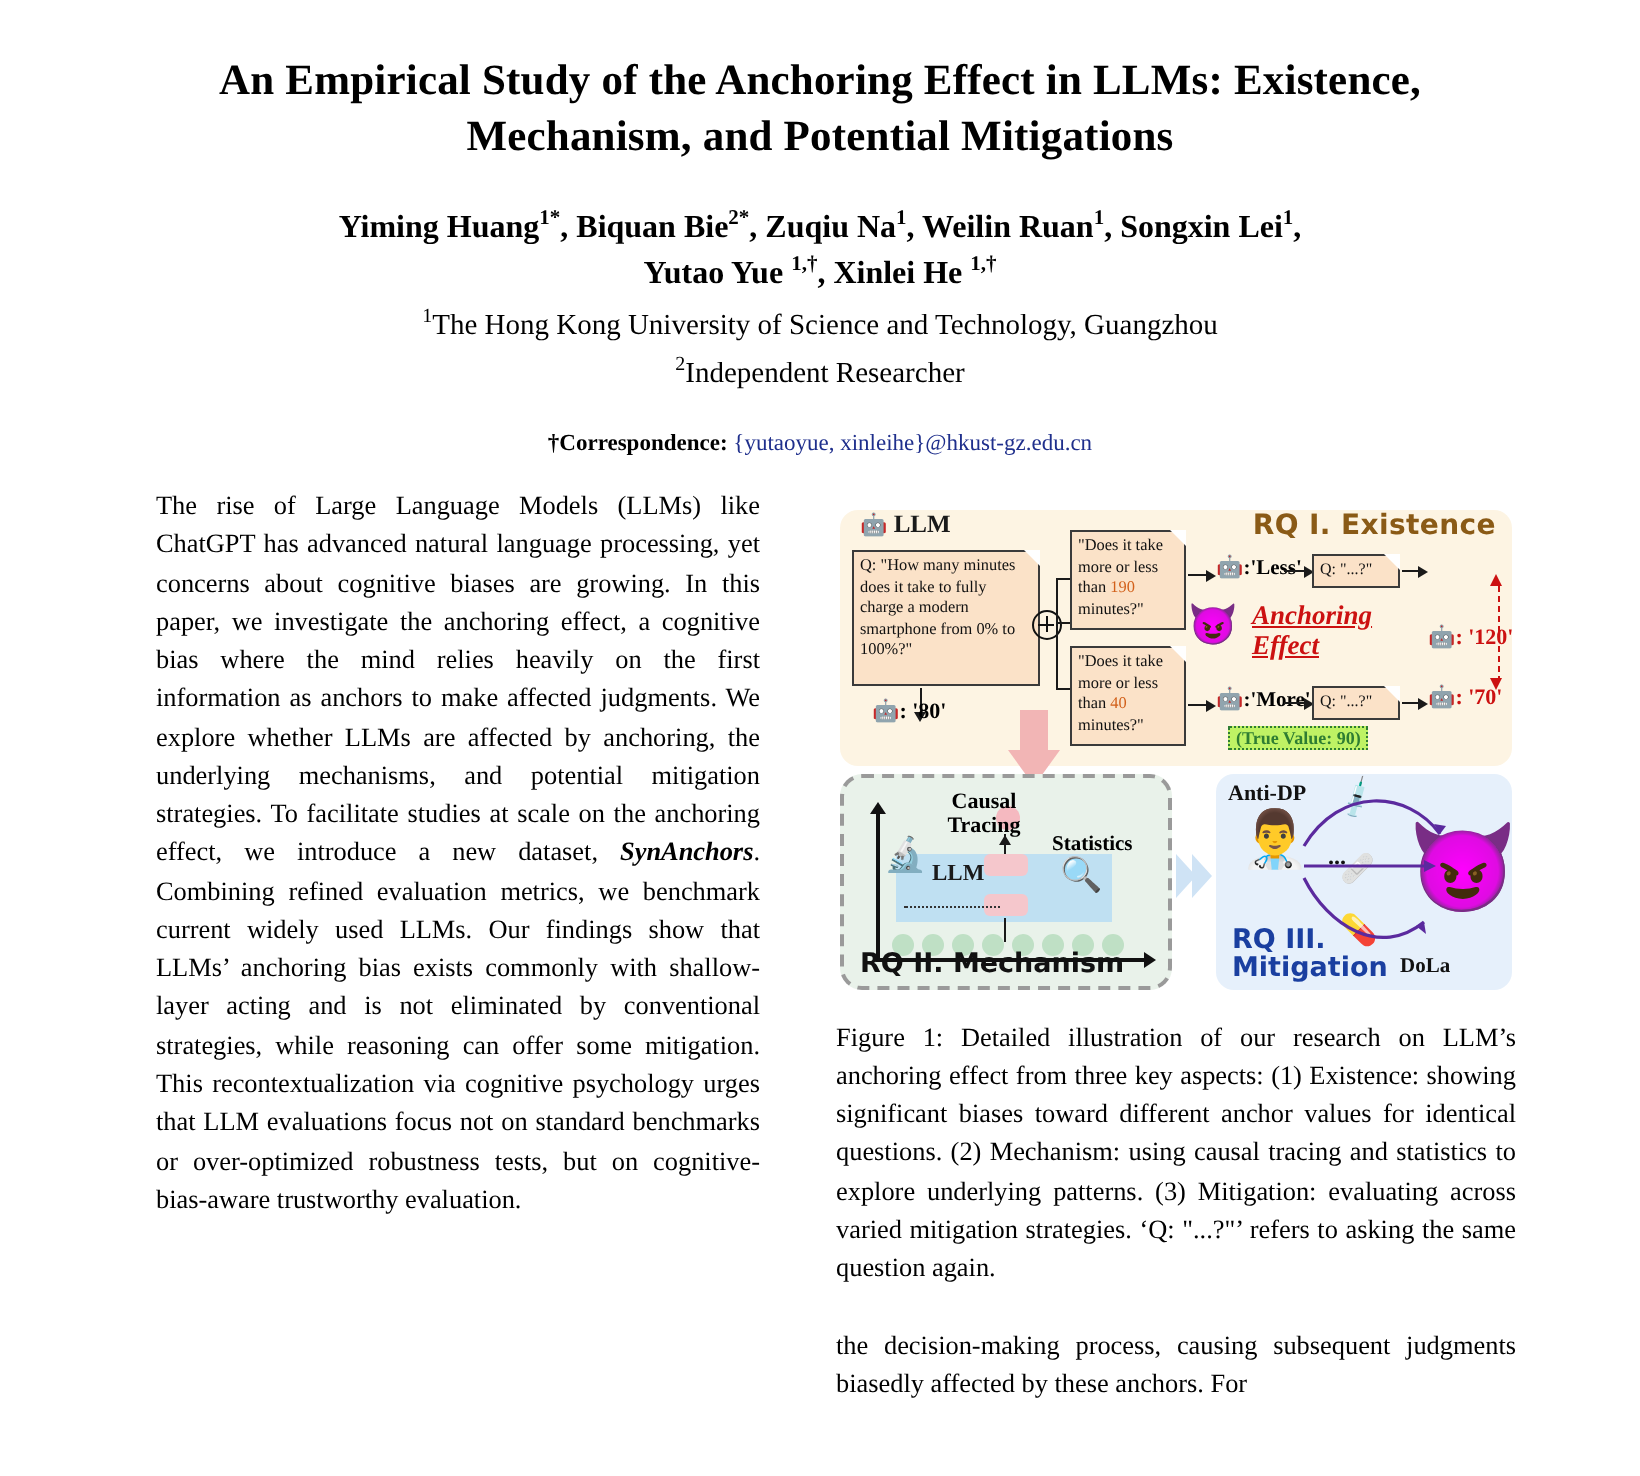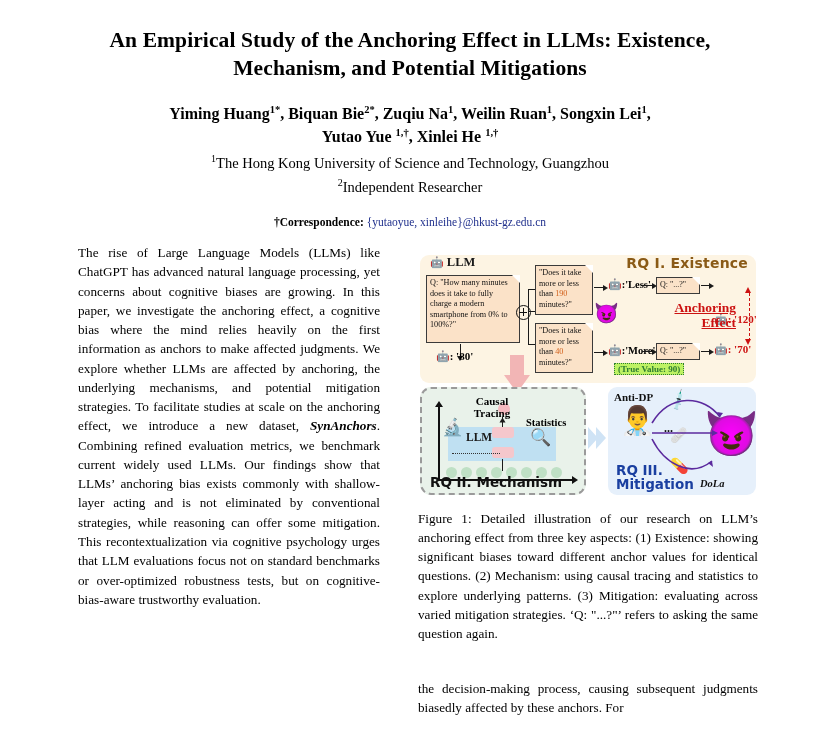--- a/index.html
+++ b/index.html
@@ -49,21 +49,21 @@
   .abs-body{
     font-size:13.2px;line-height:1.46;text-align:justify;
     text-justify:inter-word;hyphens:none;
   }
   .abs-body i{font-style:italic;font-weight:bold;}
 
   .caption{
     font-size:13.2px;line-height:1.45;text-align:justify;margin-top:10px;
   }
   .bodytext{
-    font-size:13.2px;line-height:1.45;text-align:justify;margin-top:36px;
+    font-size:13.2px;line-height:1.45;text-align:justify;margin-top:20px;
   }
 
   
   .figure{
     position:relative;width:340px;height:248px;
     margin-top:8px;
   }
   
   .panel-rq1{
     position:absolute;left:2px;top:4px;width:336px;height:128px;
@@ -112,23 +112,23 @@
   }
   .val120{
     position:absolute;left:296px;top:26px;font-size:11px;font-weight:bold;
     color:#cc1111;white-space:nowrap;margin-top:36px;
   }
   .val60{
     position:absolute;left:296px;top:92px;font-size:11px;font-weight:bold;
     color:#cc1111;white-space:nowrap;
   }
   .anchor-eff{
-    position:absolute;left:208px;top:50px;width:110px;text-align:right;
+    position:absolute;left:208px;top:50px;width:110px;text-align:left;
     font-family:"Liberation Serif",serif;
-    font-size:13.5px;font-weight:bold;color:#cc1111;
+    font-size:13.5px;font-weight:bold;font-style:italic;color:#cc1111;
     text-decoration:underline;line-height:1.08;
   }
   .devil-small{
     position:absolute;left:176px;top:52px;font-size:20px;line-height:1;
   }
   .truth{
     position:absolute;left:196px;top:112px;
     border:1.2px dotted #2e7d32;background:#bef264;
     font-size:9px;font-weight:bold;color:#2e7d32;padding:0 3px;
     white-space:nowrap;
@@ -224,21 +224,21 @@
   }
   .rq3-title{
     position:absolute;left:8px;bottom:4px;
     font-family:"DejaVu Sans",sans-serif;
     font-size:13.5px;font-weight:bold;color:#1a3fa0;line-height:1.04;
   }
   .antidp{
     position:absolute;left:6px;top:4px;font-size:11px;font-weight:bold;color:#111;
   }
   .dola{
-    position:absolute;left:92px;bottom:6px;font-size:10.5px;font-weight:bold;color:#111;font-style:italic;
+    position:absolute;left:92px;bottom:6px;font-size:10.5px;font-weight:bold;color:#111;
   }
   .doctor{position:absolute;left:12px;top:20px;font-size:28px;line-height:1;}
   .bigdevil{position:absolute;left:96px;top:26px;font-size:44px;line-height:1;}
   .elip{position:absolute;left:56px;top:34px;font-size:12px;font-weight:bold;color:#111;}
   .syringe{position:absolute;left:62px;top:6px;font-size:15px;line-height:1;transform:rotate(-30deg);}
   .pillcap{position:absolute;left:62px;top:42px;font-size:14px;line-height:1;}
   .pill2{position:absolute;left:62px;top:72px;font-size:15px;line-height:1;}
   .purplecurve{position:absolute;}
 </style>
 </head>

